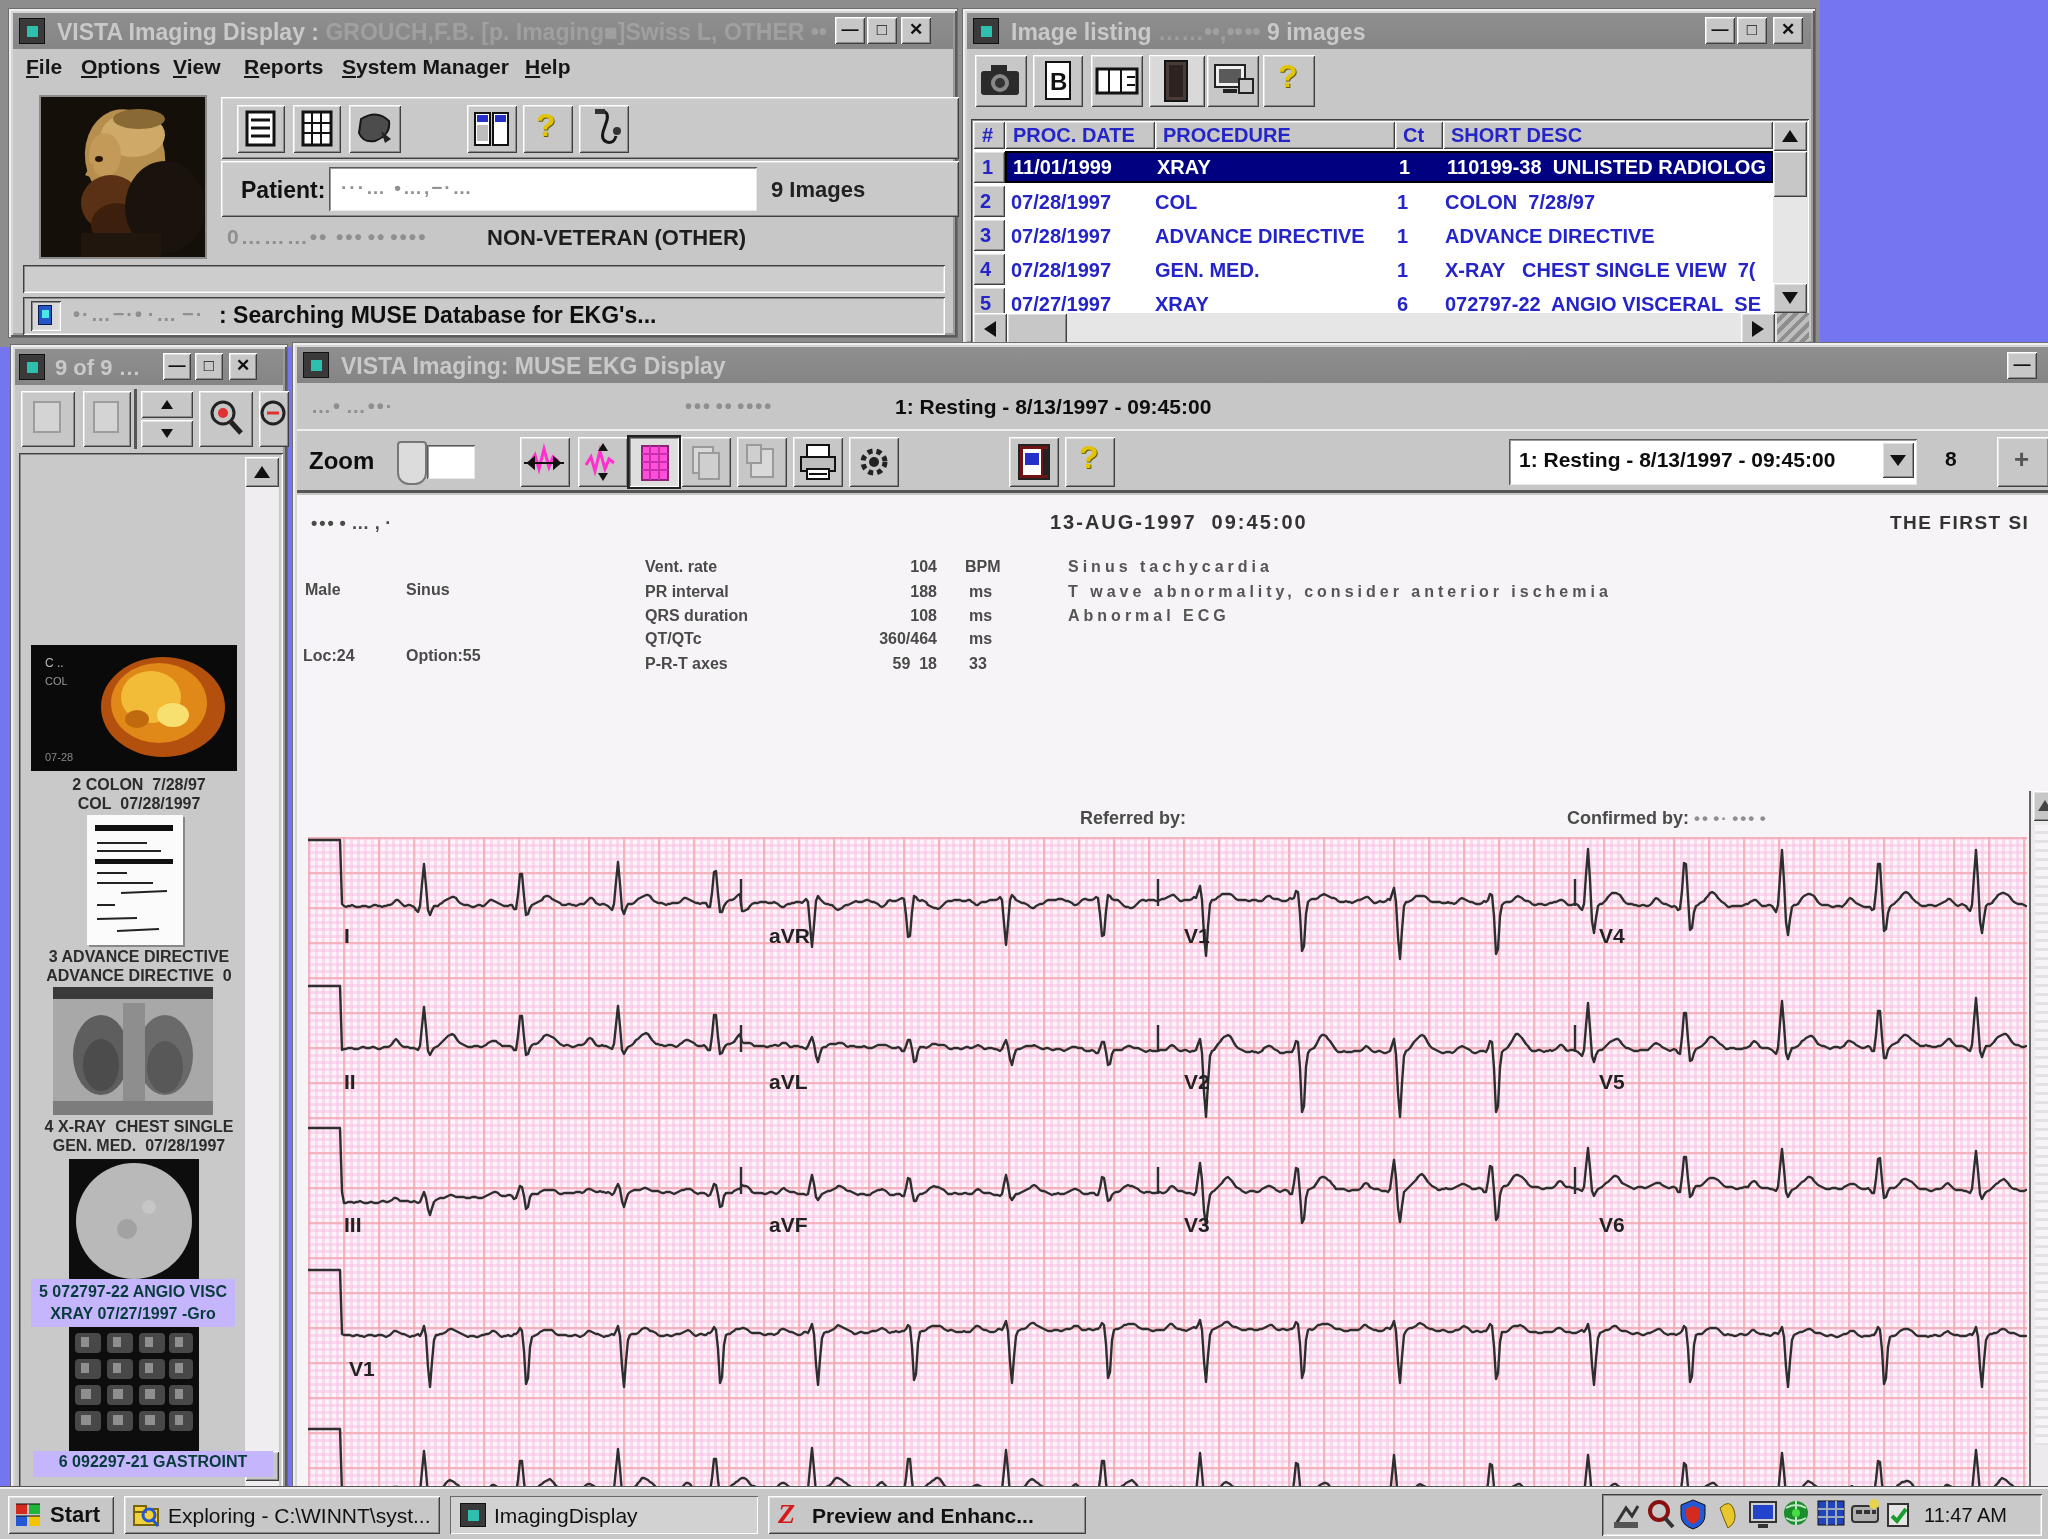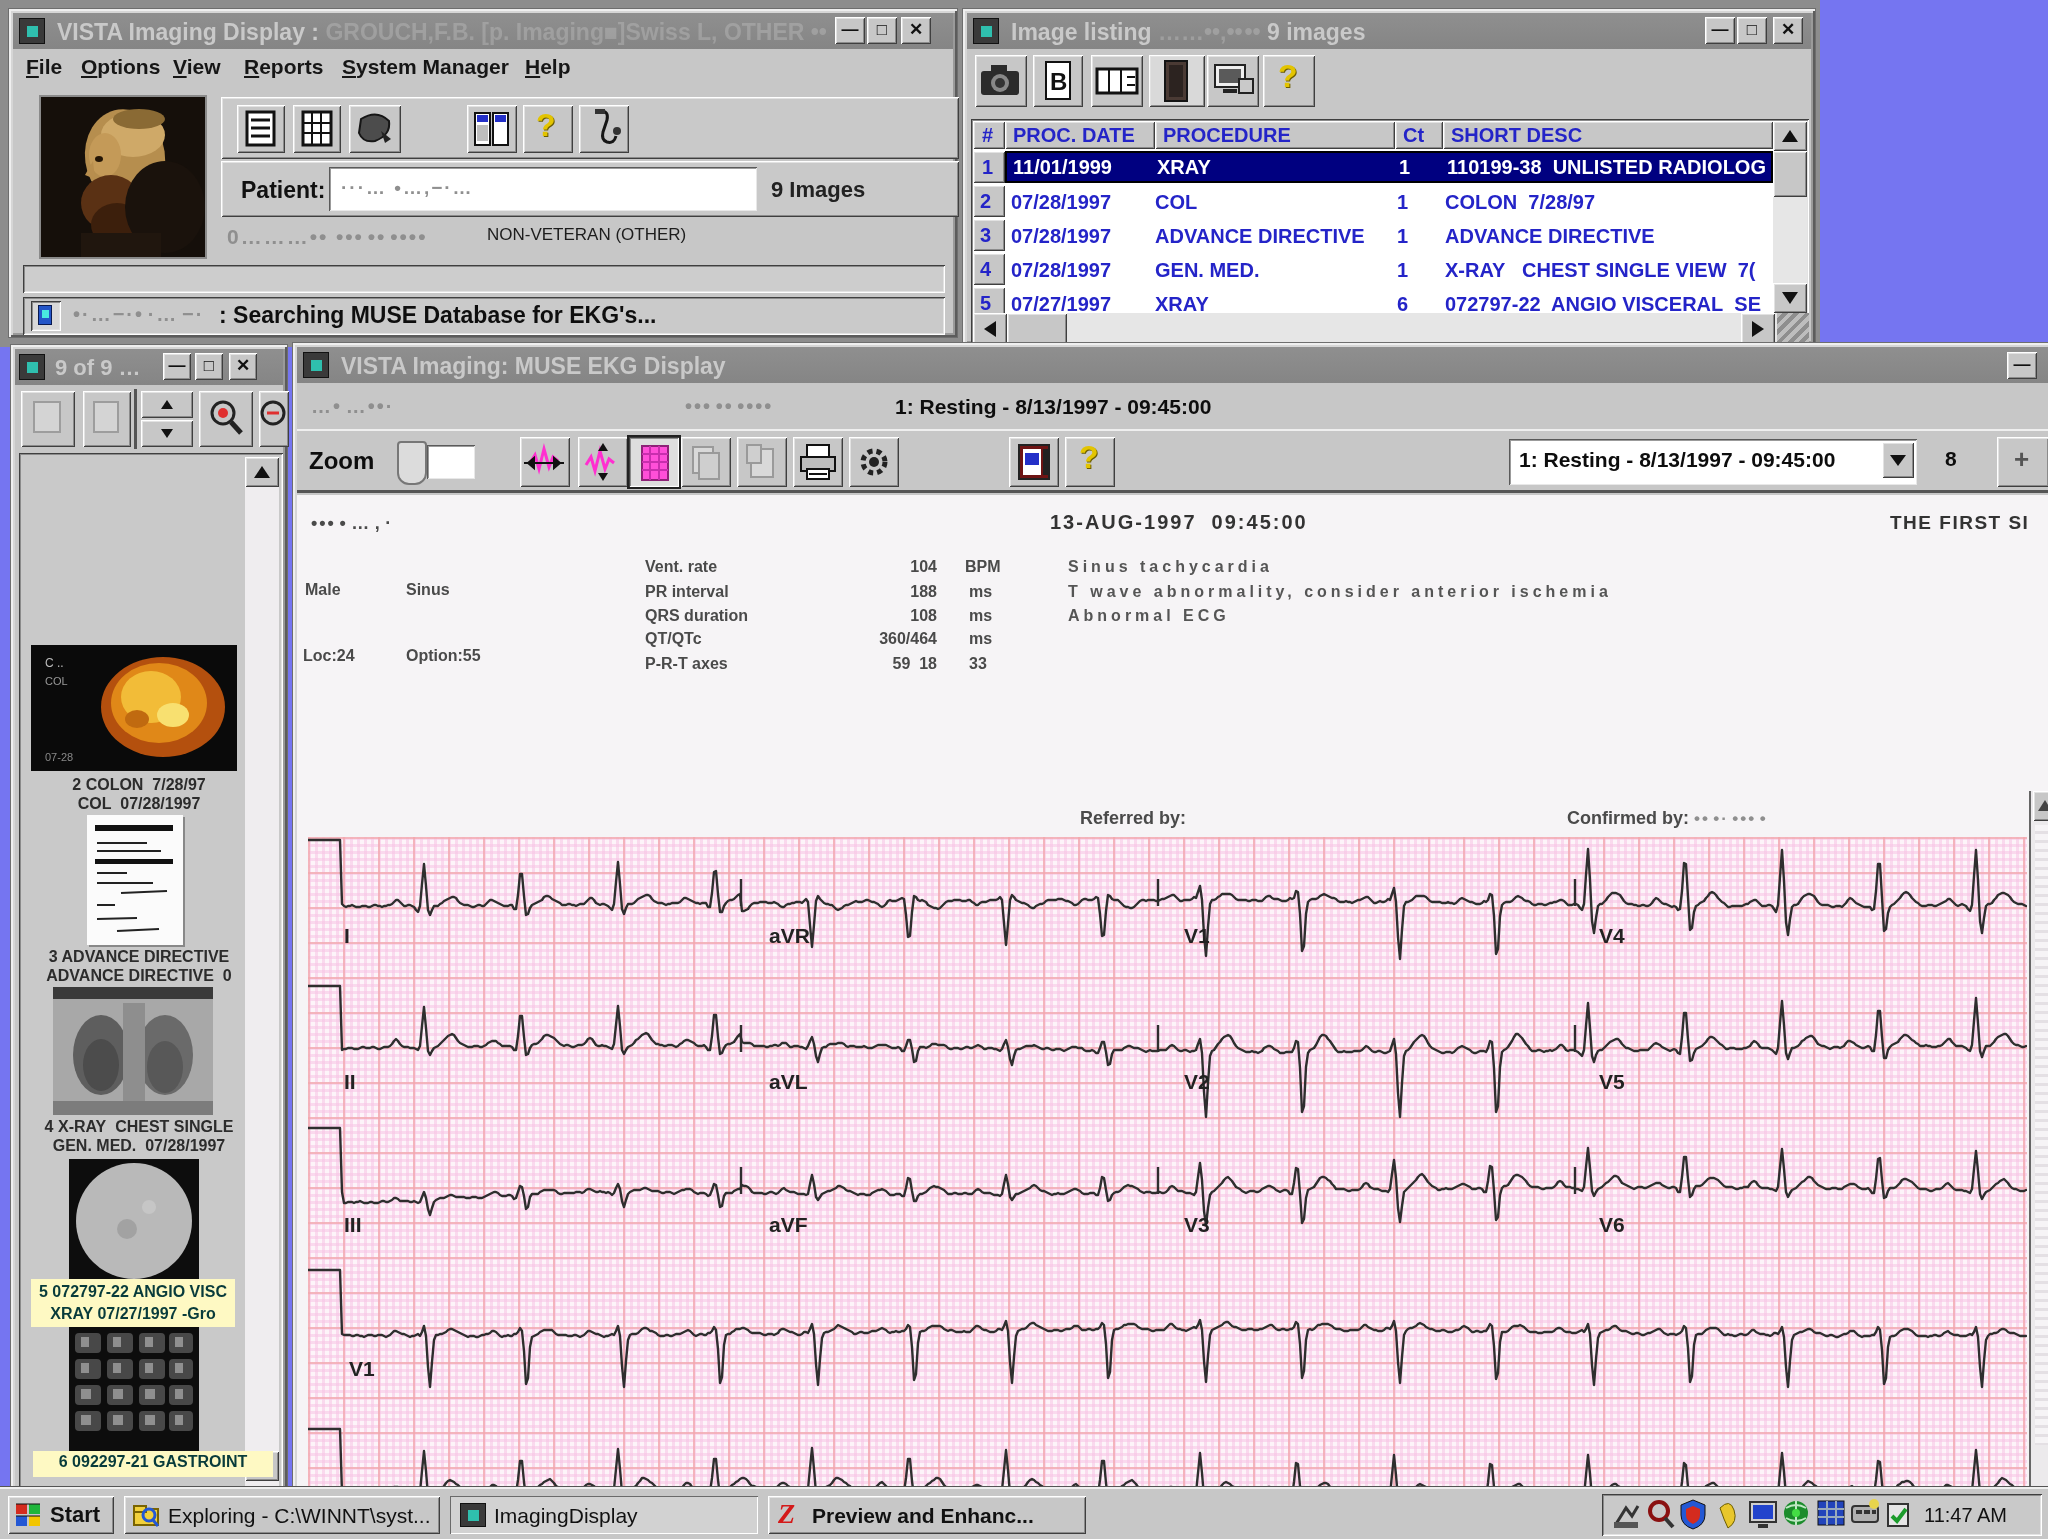--- a/index.html
+++ b/index.html
@@ -7,21 +7,21 @@
 .win{background:#c7c7c7;box-shadow:inset 2px 2px 0 #efefef,inset -2px -2px 0 #5c5c5c,inset 4px 4px 0 #d6d6d6,inset -4px -4px 0 #9a9a9a;border:1px solid #6e6e6e}
 .tb{background:linear-gradient(#8f8f8f,#858585);color:#c9c9c9;font-weight:bold;font-size:23px;white-space:nowrap;overflow:hidden}
 .r{background:#c7c7c7;box-shadow:inset 1px 1px 0 #ffffff,inset -1px -1px 0 #3f3f3f,inset 2px 2px 0 #e2e2e2,inset -2px -2px 0 #8b8b8b}
 .s{background:#c3c3c3;box-shadow:inset 1px 1px 0 #3f3f3f,inset -1px -1px 0 #ffffff,inset 2px 2px 0 #8b8b8b,inset -2px -2px 0 #e2e2e2}
 .sw{background:#fff;box-shadow:inset 1px 1px 0 #5a5a5a,inset -1px -1px 0 #e8e8e8,inset 2px 2px 0 #9b9b9b}
 .wb{width:30px;height:27px;color:#111;text-align:center;font-weight:bold;font-size:17px;line-height:26px}
 .ico{width:26px;height:26px;background:#3a3a3a;border:1px solid #111;position:relative}
 .ico:after{content:"";position:absolute;left:7px;top:7px;width:11px;height:11px;background:#2fbfae}
 .blur1{color:#8f8f8f;font-weight:bold;letter-spacing:2px}
 .cap{font-size:16px;font-weight:bold;color:#2c2c2c;text-align:center;line-height:19px;white-space:nowrap}
-.tealcap{background:#fef9c3;color:#083b3b;font-size:16px;font-weight:bold;text-align:center;line-height:22px;white-space:nowrap}
+.tealcap{background:#c4b5fd;color:#083b3b;font-size:16px;font-weight:bold;text-align:center;line-height:22px;white-space:nowrap}
 .bluetxt{color:#2424c8;font-weight:bold;font-size:20px;white-space:nowrap}
 .paper{background-color:#fdf4f9;background-image:
 repeating-linear-gradient(to right, rgba(242,168,172,.75) 0 2px, transparent 2px 35px),
 repeating-linear-gradient(to bottom, rgba(242,168,172,.75) 0 2px, transparent 2px 35px),
 repeating-linear-gradient(to right, rgba(247,195,228,.55) 0 3px, transparent 3px 7px),
 repeating-linear-gradient(to bottom, rgba(247,195,228,.55) 0 3px, transparent 3px 7px)}
 .rpt{font-weight:bold;color:#4a4a4a;font-size:16px;white-space:nowrap}
 .mi{font-weight:bold;color:#161616;font-size:21px}
 </style></head><body>
 
@@ -108,21 +108,21 @@
  <div class="a r" style="left:212px;top:152px;width:738px;height:56px;background:#c9c9c9">
    <span class="a" style="left:20px;top:16px;font-weight:bold;font-size:23px;color:#111">Patient:</span>
    <div class="a sw" style="left:108px;top:6px;width:428px;height:44px">
      <span class="a blur1" style="left:12px;top:10px;font-size:19px">···… •…,−·…</span>
    </div>
    <span class="a" style="left:550px;top:16px;font-weight:bold;font-size:22px;color:#222">9 Images</span>
  </div>
 
  <div class="a" style="left:212px;top:210px;width:738px;height:40px">
    <span class="a blur1" style="left:6px;top:6px;font-size:21px">0………••  ••• •• ••••</span>
-   <span class="a" style="left:266px;top:6px;font-weight:normal;font-size:17px;color:#1d1d1d">NON-VETERAN (OTHER)</span>
+   <span class="a" style="left:266px;top:6px;font-weight:bold;font-size:22px;color:#1d1d1d">NON-VETERAN (OTHER)</span>
  </div>
  <div class="a s" style="left:14px;top:256px;width:922px;height:28px;background:#cdcdcd"></div>
  <div class="a s" style="left:14px;top:288px;width:922px;height:38px;background:#cacaca">
    <div class="a s" style="left:8px;top:4px;width:30px;height:30px;background:#d8d8d8">
         <div class="a" style="left:7px;top:4px;width:14px;height:20px;background:#2456c8;border:1px solid #0a1a50">
           <div class="a" style="left:3px;top:4px;width:7px;height:8px;background:#49e8e0"></div>
         </div>
       </div>
    <span class="a blur1" style="left:50px;top:6px;font-size:20px">•·…−·• ·… −·</span>
    <span class="a" style="left:196px;top:5px;font-weight:bold;font-size:23px;color:#0e0e0e">: Searching MUSE Database for EKG's...</span>

